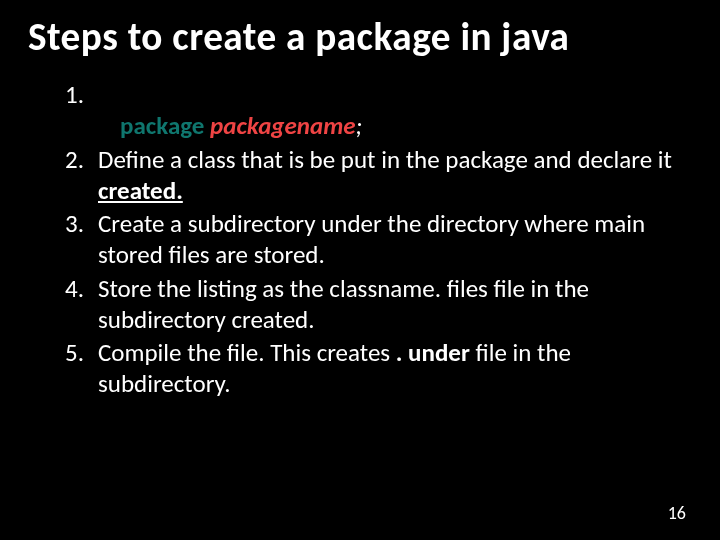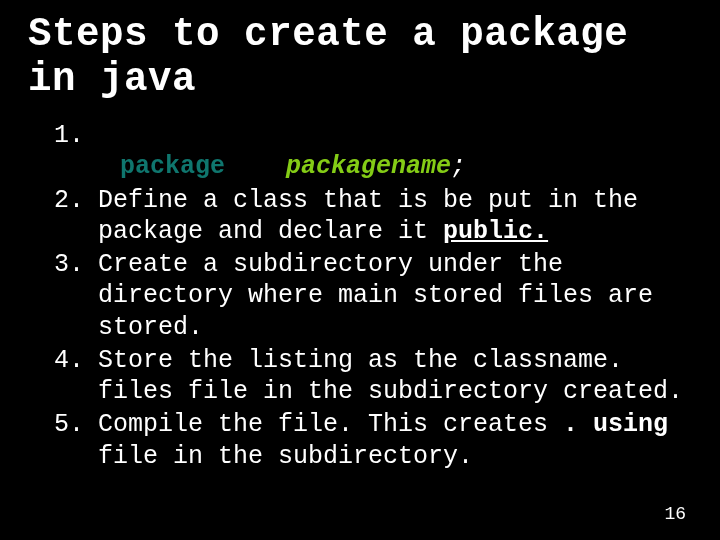--- a/index.html
+++ b/index.html
@@ -1,34 +1,34 @@
 <!DOCTYPE html>
 <html><head>
 <meta charset="utf-8">
 <style>
   * { margin: 0; padding: 0; box-sizing: border-box; }
   html, body { width: 720px; height: 540px; background: #000; color: #fff; font-family: "Calibri", "Segoe UI", Arial, sans-serif; overflow: hidden; }
-  .slide { width: 720px; height: 540px; position: relative; padding: 8px 20px 16px 20px; font-family: Liberation Mono, monospace; }
+  .slide { width: 720px; height: 540px; position: relative; padding: 8px 20px 16px 20px; }
   .title {
     font-size: 40px;
     font-weight: 700;
     color: #fff;
     text-align: left;
     margin: 4px 0 18px 8px;
     letter-spacing: 0.5px;
     transform: scaleX(0.98);
     transform-origin: left;
   }
   .list { list-style: none; margin-left: 30px; }
   .list li { display: flex; font-size: 25px; line-height: 1.25; margin-bottom: 2px; }
   .num { min-width: 48px; text-align: right; padding-right: 14px; }
   .body { flex: 1; }
   .indent { margin-left: 22px; display: inline-block; }
   .kw-pkg { font-weight: 700; color: #0f766e; }
-  .kw-name { font-weight: 700; font-style: italic; color: #84cc16; margin-left: 46px; }
+  .kw-name { font-weight: 700; font-style: italic; color: #ef4444; }
   .kw-semi { font-style: italic; color: #fff; }
   .kw-ul { font-weight: 700; text-decoration: underline; color: #fff; }
   .kw-b { font-weight: 700; color: #fff; }
   .pagenum { position: absolute; bottom: 16px; right: 34px; font-size: 18px; color: #fff; }
 </style>
 </head>
 <body>
 
 <div class="slide">
   <h1 class="title">Steps to create a package in java</h1>
@@ -42,41 +42,41 @@
         <span class="indent">
           <span class="kw-pkg">package</span>
           <span> </span><span class="kw-name">packagename</span><span class="kw-semi">;</span>
         </span>
       </span>
     </li>
 
     <li>
       <span class="num">2.</span>
       <span class="body">
-        <span>Define a class that is be put in the package and declare it </span><span class="kw-ul">public.</span>
+        <span>Define a class that is be put in the package and declare it </span><span class="kw-ul">created.</span>
       </span>
     </li>
 
     <li>
       <span class="num">3.</span>
       <span class="body">
         <span>Create a subdirectory under the directory where main stored files are stored.</span>
       </span>
     </li>
 
     <li>
       <span class="num">4.</span>
       <span class="body">
         <span>Store the listing as the classname. files file in the subdirectory created.</span>
       </span>
     </li>
 
     <li>
       <span class="num">5.</span>
       <span class="body">
-        <span>Compile the file. This creates </span><span class="kw-b">. using</span><span> file in the subdirectory.</span>
+        <span>Compile the file. This creates </span><span class="kw-b">. under</span><span> file in the subdirectory.</span>
       </span>
     </li>
 
   </ol>
 
   <div class="pagenum">16</div>
 </div>
 
 </body></html>

